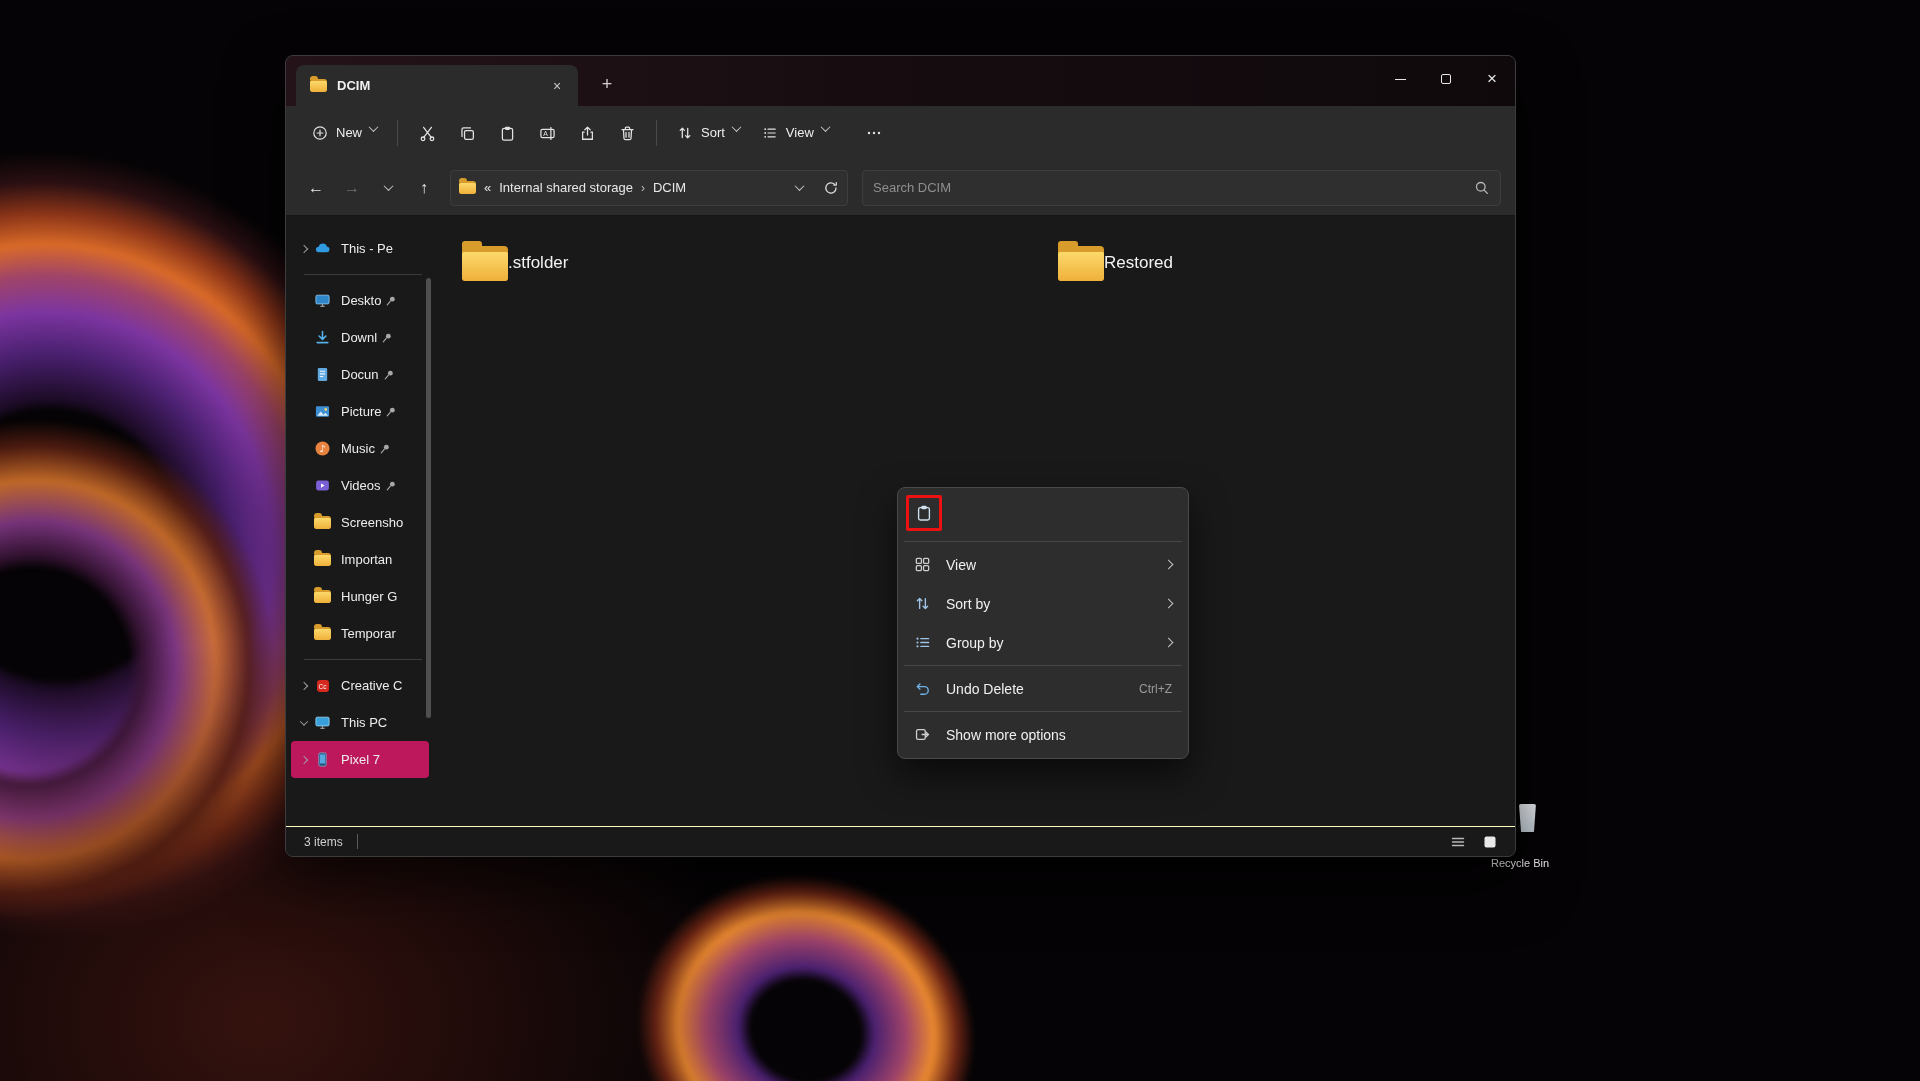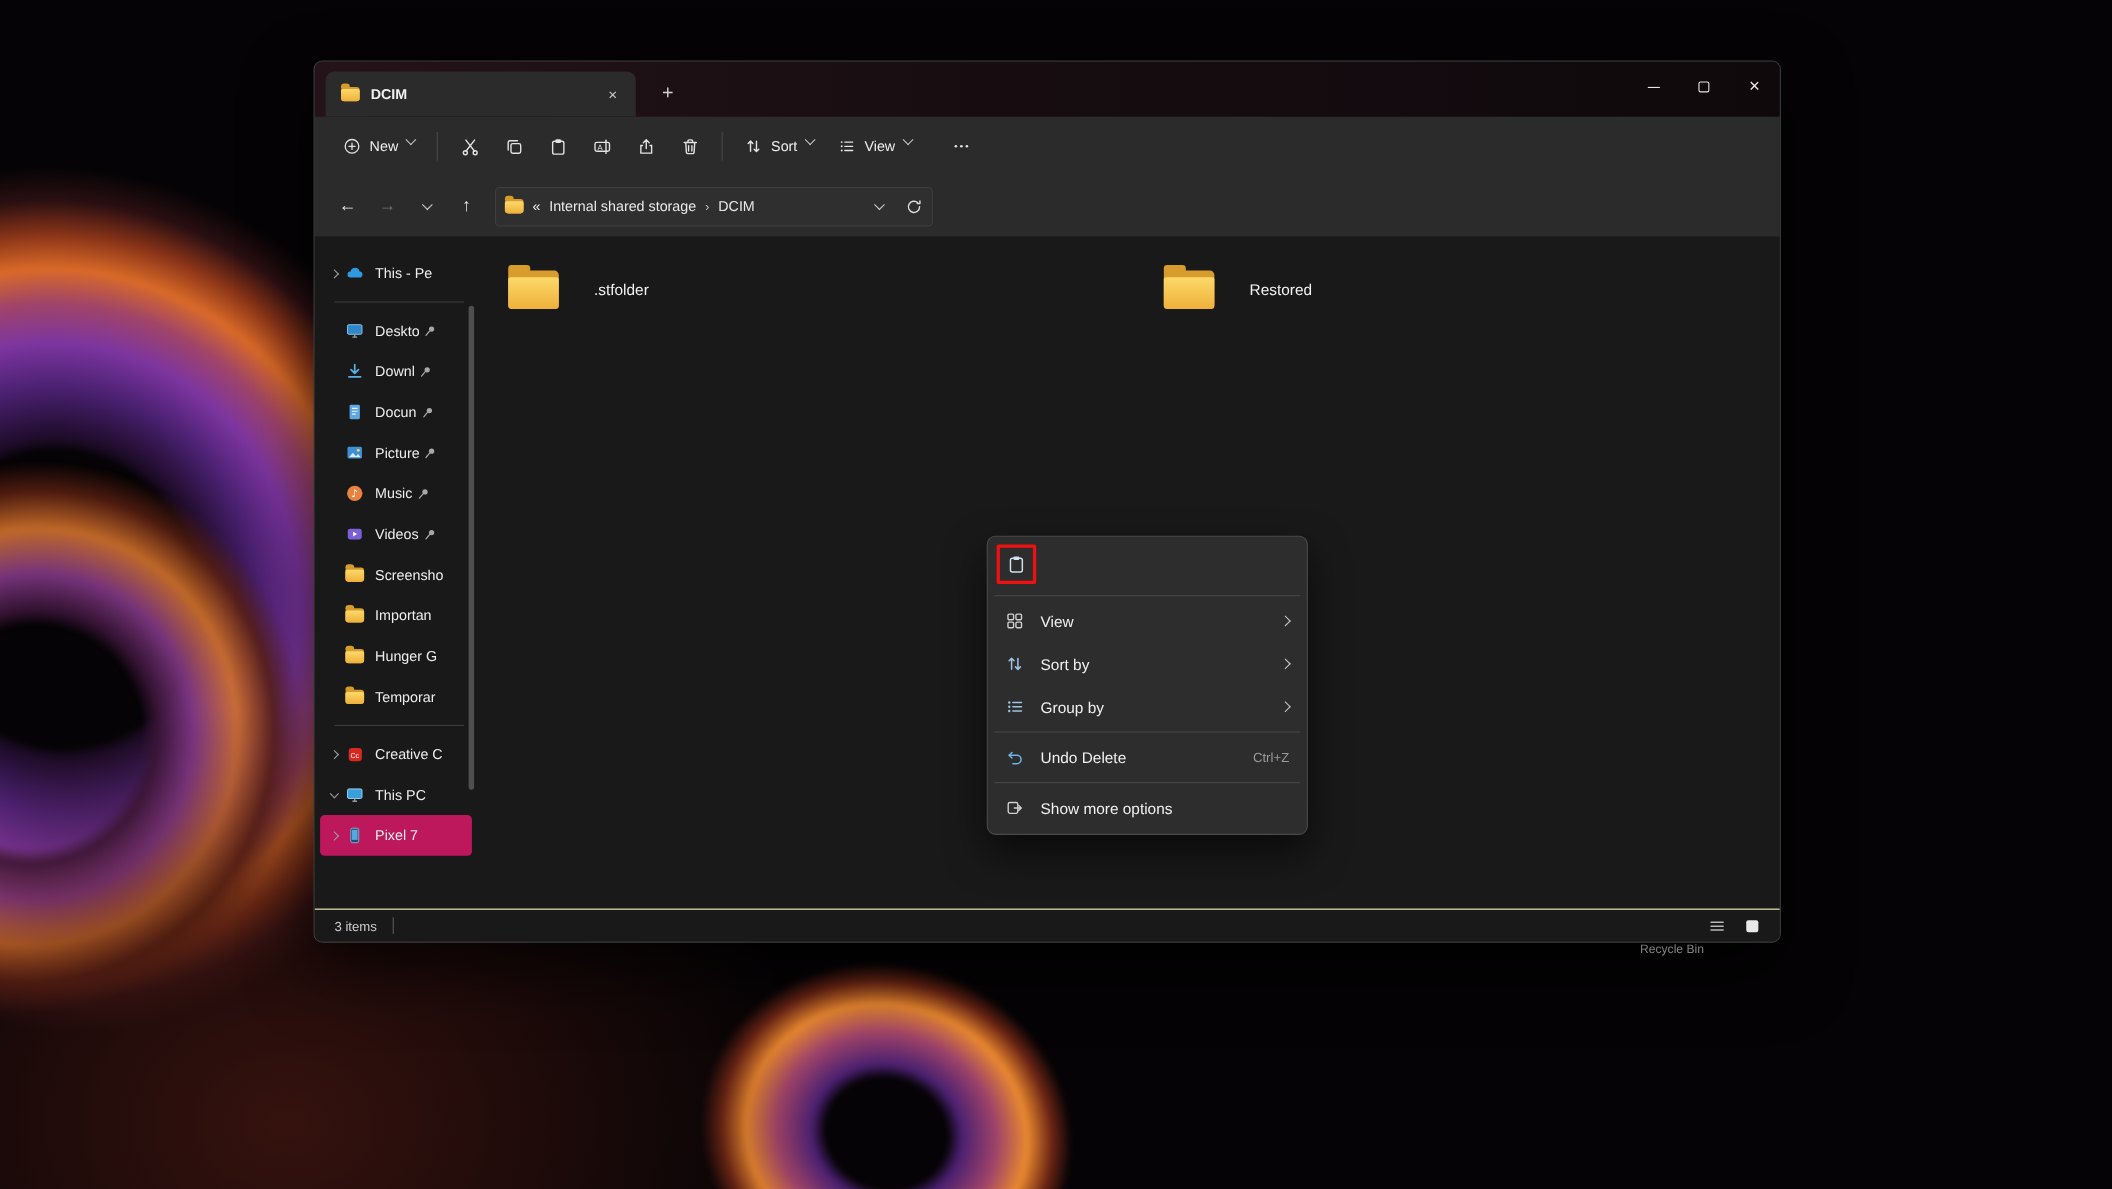--- a/index.html
+++ b/index.html
@@ -27,21 +27,21 @@
       background:linear-gradient(90deg,rgba(5,3,5,0) 50%,rgba(5,3,5,.55) 78%,#050305 97%)}
 
   
   .bin-ic{position:absolute;left:1519px;top:804px;width:17px;height:28px;z-index:3;
       background:linear-gradient(180deg,#f2f6fa,#c9d4de);border-radius:2px 2px 3px 3px;
       clip-path:polygon(0 0,100% 0,88% 100%,12% 100%)}
   .bin-label{position:absolute;left:1478px;top:857px;width:84px;z-index:3;text-align:center;
       font-size:11px;color:#f2f2f2;text-shadow:0 1px 2px #000}
 
   
-  .window{position:absolute;left:285px;top:55px;width:1334px;height:802px;z-index:10;
+  .window{position:absolute;left:285px;top:55px;width:1231px;height:802px;z-index:10;
       background:#202020;border:1px solid #3c3c3c;border-radius:8px;overflow:hidden;
       box-shadow:0 24px 60px rgba(0,0,0,.65);display:flex;flex-direction:column}
 
   .titlebar{height:50px;flex:none;display:flex;align-items:flex-end;position:relative;
       background:linear-gradient(90deg,#241318 0%,#170d11 45%,#0f090c 100%)}
   .tab{margin-left:10px;height:41px;width:282px;background:#2b2b2b;border-radius:8px 8px 0 0;
       display:flex;align-items:center;gap:10px;padding:0 10px 0 14px;font-size:13px;color:#f0f0f0}
   .tab-title{flex:1;white-space:nowrap;overflow:hidden;font-weight:bold}
   .tab-close{width:22px;height:22px;border-radius:4px;display:flex;align-items:center;justify-content:center;
       font-size:14px;color:#c8c8c8}
@@ -79,22 +79,22 @@
       font-size:13px;color:#ededed;white-space:nowrap}
   .sb-item.sel{background:#be185d}
   .sb-chev{width:17px;flex:none;display:flex;justify-content:center}
   .sb-ic{width:21px;flex:none;display:flex;justify-content:center;margin-right:8px}
   .sb-label{overflow:hidden}
   .pin{margin-left:4px;flex:none}
   .sb-sep{height:1px;background:#3c3c3c;margin:7px 12px 7px 18px}
   .sb-thumb{position:absolute;right:3px;top:62px;width:5px;height:440px;background:#4f4f4f;border-radius:3px}
 
   .content{flex:1;position:relative}
-  .tile{position:absolute;top:16px;display:flex;align-items:center;gap:32px;width:282px;height:62px;
-      padding:8px 12px;border-radius:4px;font-size:14px;color:#f2f2f2}
+  .tile{position:absolute;top:16px;display:flex;align-items:center;gap:0;width:282px;height:62px;
+      padding:8px 12px;border-radius:4px;font-size:17px;color:#f2f2f2}
 
   .statusbar{height:30px;flex:none;background:#191919;border-top:1px solid #fef9c3;
       display:flex;align-items:center;padding:0 12px;font-size:12px;color:#cfcfcf}
   .st-count{margin-left:6px}
   .st-bar{width:1px;height:15px;background:#5a5a5a;margin-left:14px}
   .st-right{margin-left:auto;display:flex;gap:6px}
   .st-tbtn{width:26px;height:22px;display:flex;align-items:center;justify-content:center;border-radius:3px}
 
   
   .fold{position:relative;display:inline-block;background:#d89c2d;border-radius:3px}
@@ -260,20 +260,29 @@
       <span>DCIM</span>
       <span class="crumb-spacer"></span>
       <span class="cv cv-d"></span>
       <span style="margin-left:12px">
           <svg width="16" height="16" viewBox="0 0 16 16">
             <path d="M13 8a5.1 5.1 0 1 1-1.6-3.7" stroke="#dcdcdc" fill="none" stroke-width="1.3" stroke-linecap="round"></path>
             <path d="M13.3 2.6v2.5h-2.5" stroke="#dcdcdc" fill="none" stroke-width="1.3" stroke-linecap="round" stroke-linejoin="round"></path>
           </svg>
         </span>
     </div>
+    <div class="search-box">
+      <input type="text" placeholder="Search DCIM" style="">
+      <span>
+          <svg width="16" height="16" viewBox="0 0 16 16">
+            <circle cx="6.8" cy="6.8" r="4.3" stroke="#b4b4b4" fill="none" stroke-width="1.3"></circle>
+            <path d="M10 10l3.4 3.4" stroke="#b4b4b4" stroke-width="1.3" stroke-linecap="round"></path>
+          </svg>
+        </span>
+    </div>
   </div>
 
   <div class="wbody">
 
     <div class="sidebar">
 
       <div class="sb-item">
         <span class="sb-chev">
             <span class="cv cv-sm cv-r"></span>
           </span>

